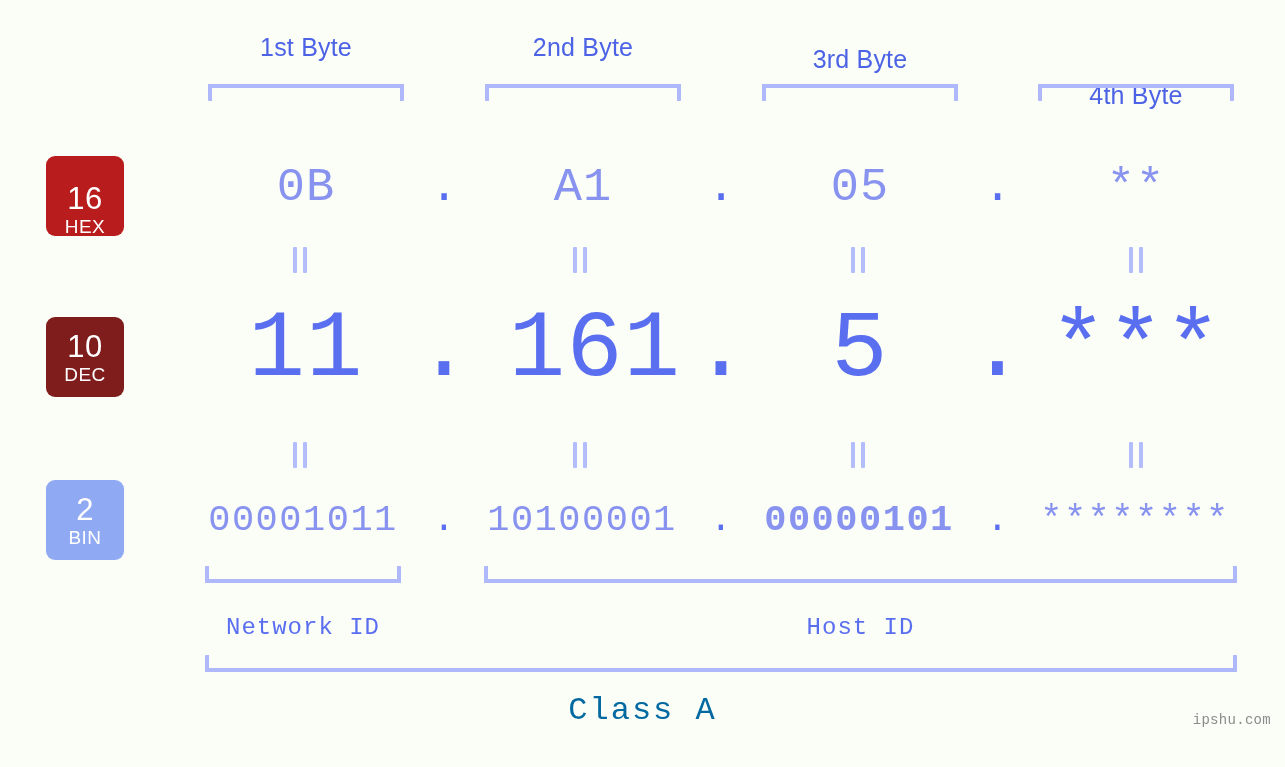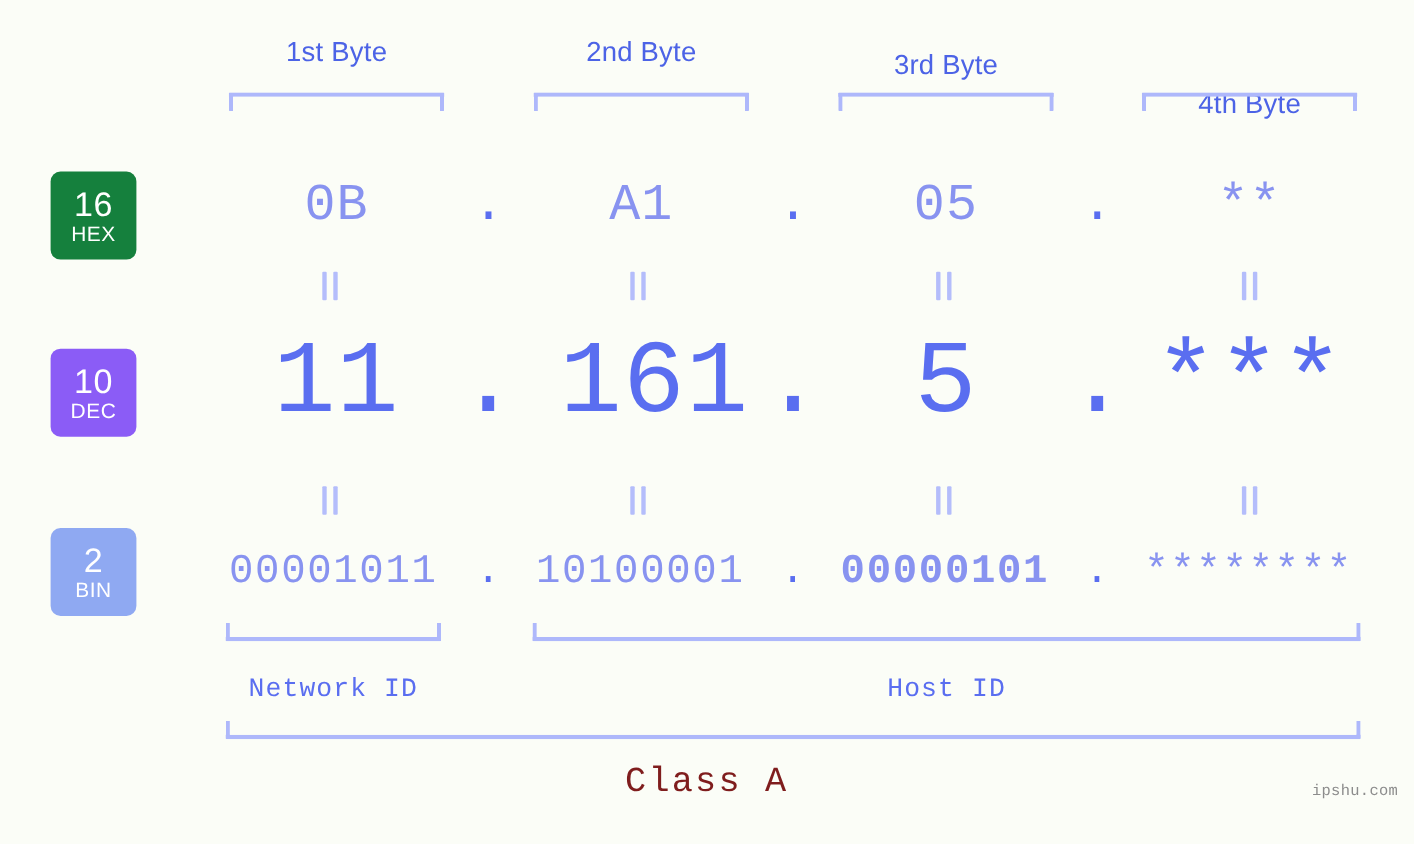--- a/index.html
+++ b/index.html
@@ -75,22 +75,22 @@
     font-size: 31px;
     font-weight: 400;
     letter-spacing: 0.5px;
   }
   .badge .sys {
     font-size: 19px;
     font-weight: 400;
     margin-top: 3px;
     letter-spacing: 0.5px;
   }
-  .badge-hex { top: 156px; background: #15803d; }
-  .badge-dec { top: 317px; background: #8b5cf6; }
+  .badge-hex { top: 156px; background: #b91c1c; justify-content: flex-end; }
+  .badge-dec { top: 317px; background: #7f1d1d; }
   .badge-bin { top: 480px; background: #8fa9f2; }
 
   
   .row { position: absolute; left: 0; width: 1285px; }
 
   .cell {
     position: absolute;
     text-align: center;
     white-space: nowrap;
     font-family: "Liberation Mono", monospace;
@@ -169,21 +169,21 @@
 
   
   .class-label {
     position: absolute;
     top: 692px;
     left: 0;
     width: 1285px;
     text-align: center;
     font-family: "Liberation Mono", monospace;
     font-size: 32px;
-    color: #7f1d1d;
+    color: #0369a1;
     letter-spacing: 2px;
     white-space: nowrap;
   }
 
   
   .watermark {
     position: absolute;
     right: 14px;
     top: 712px;
     font-family: "Liberation Mono", monospace;

